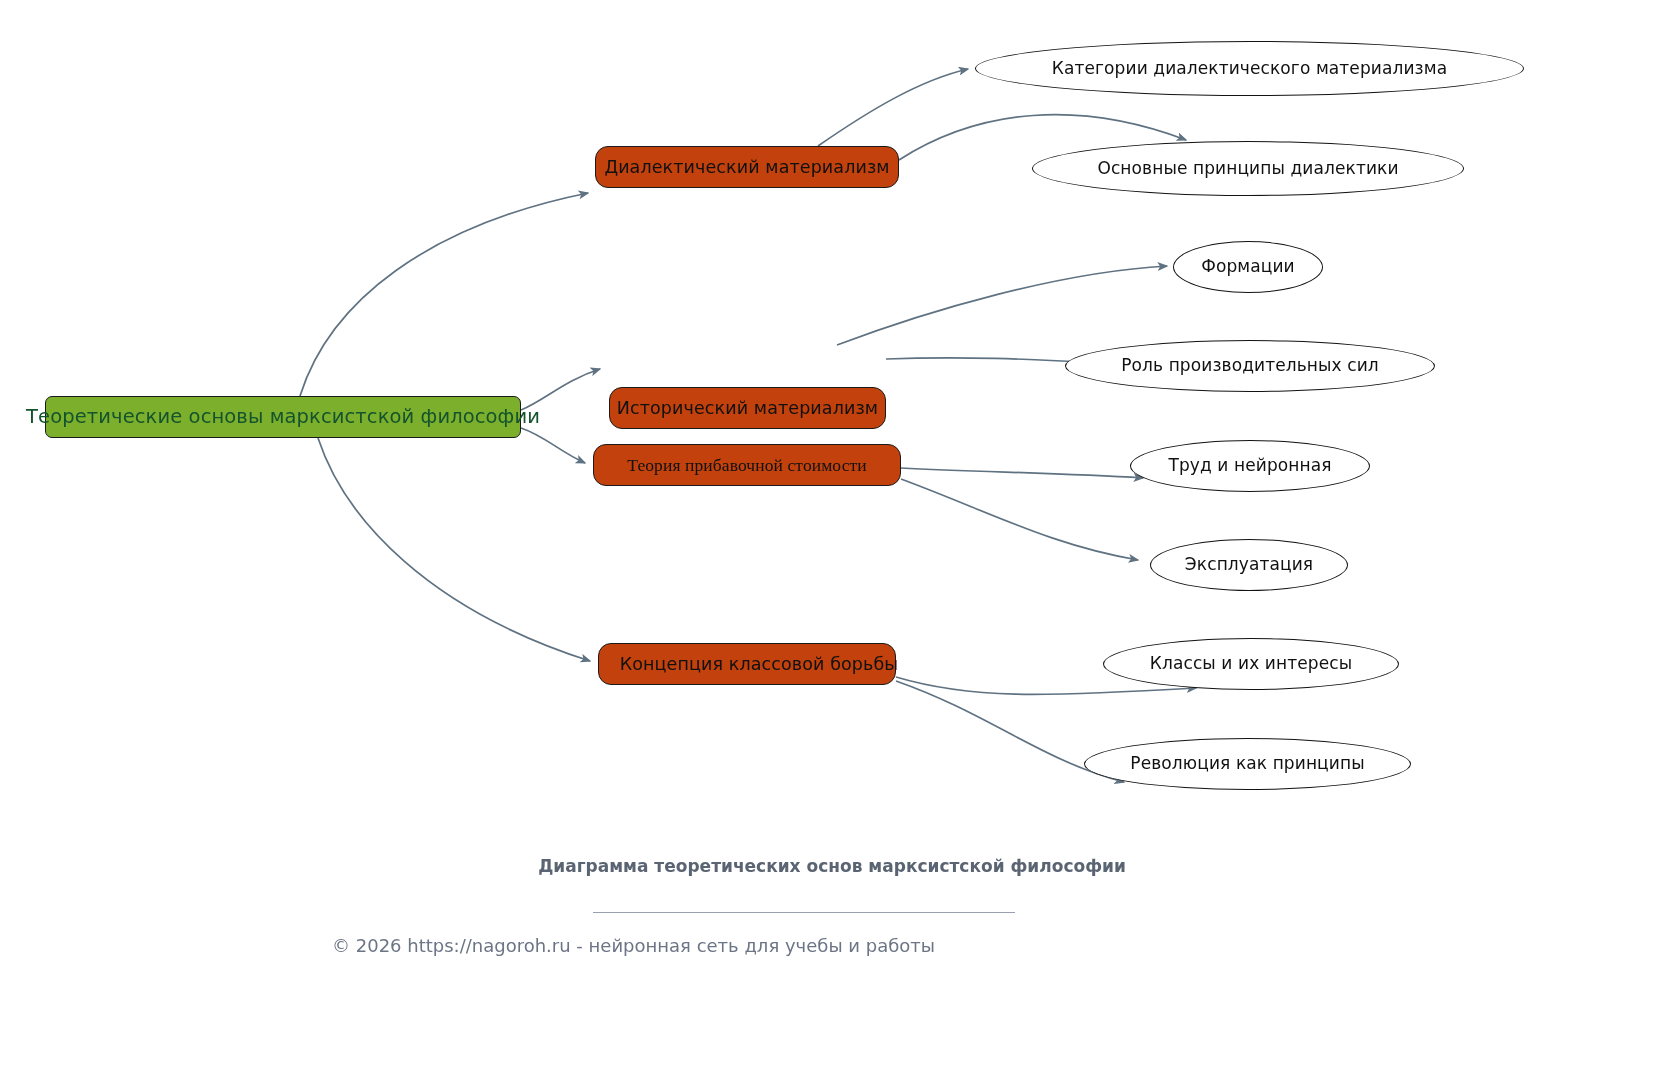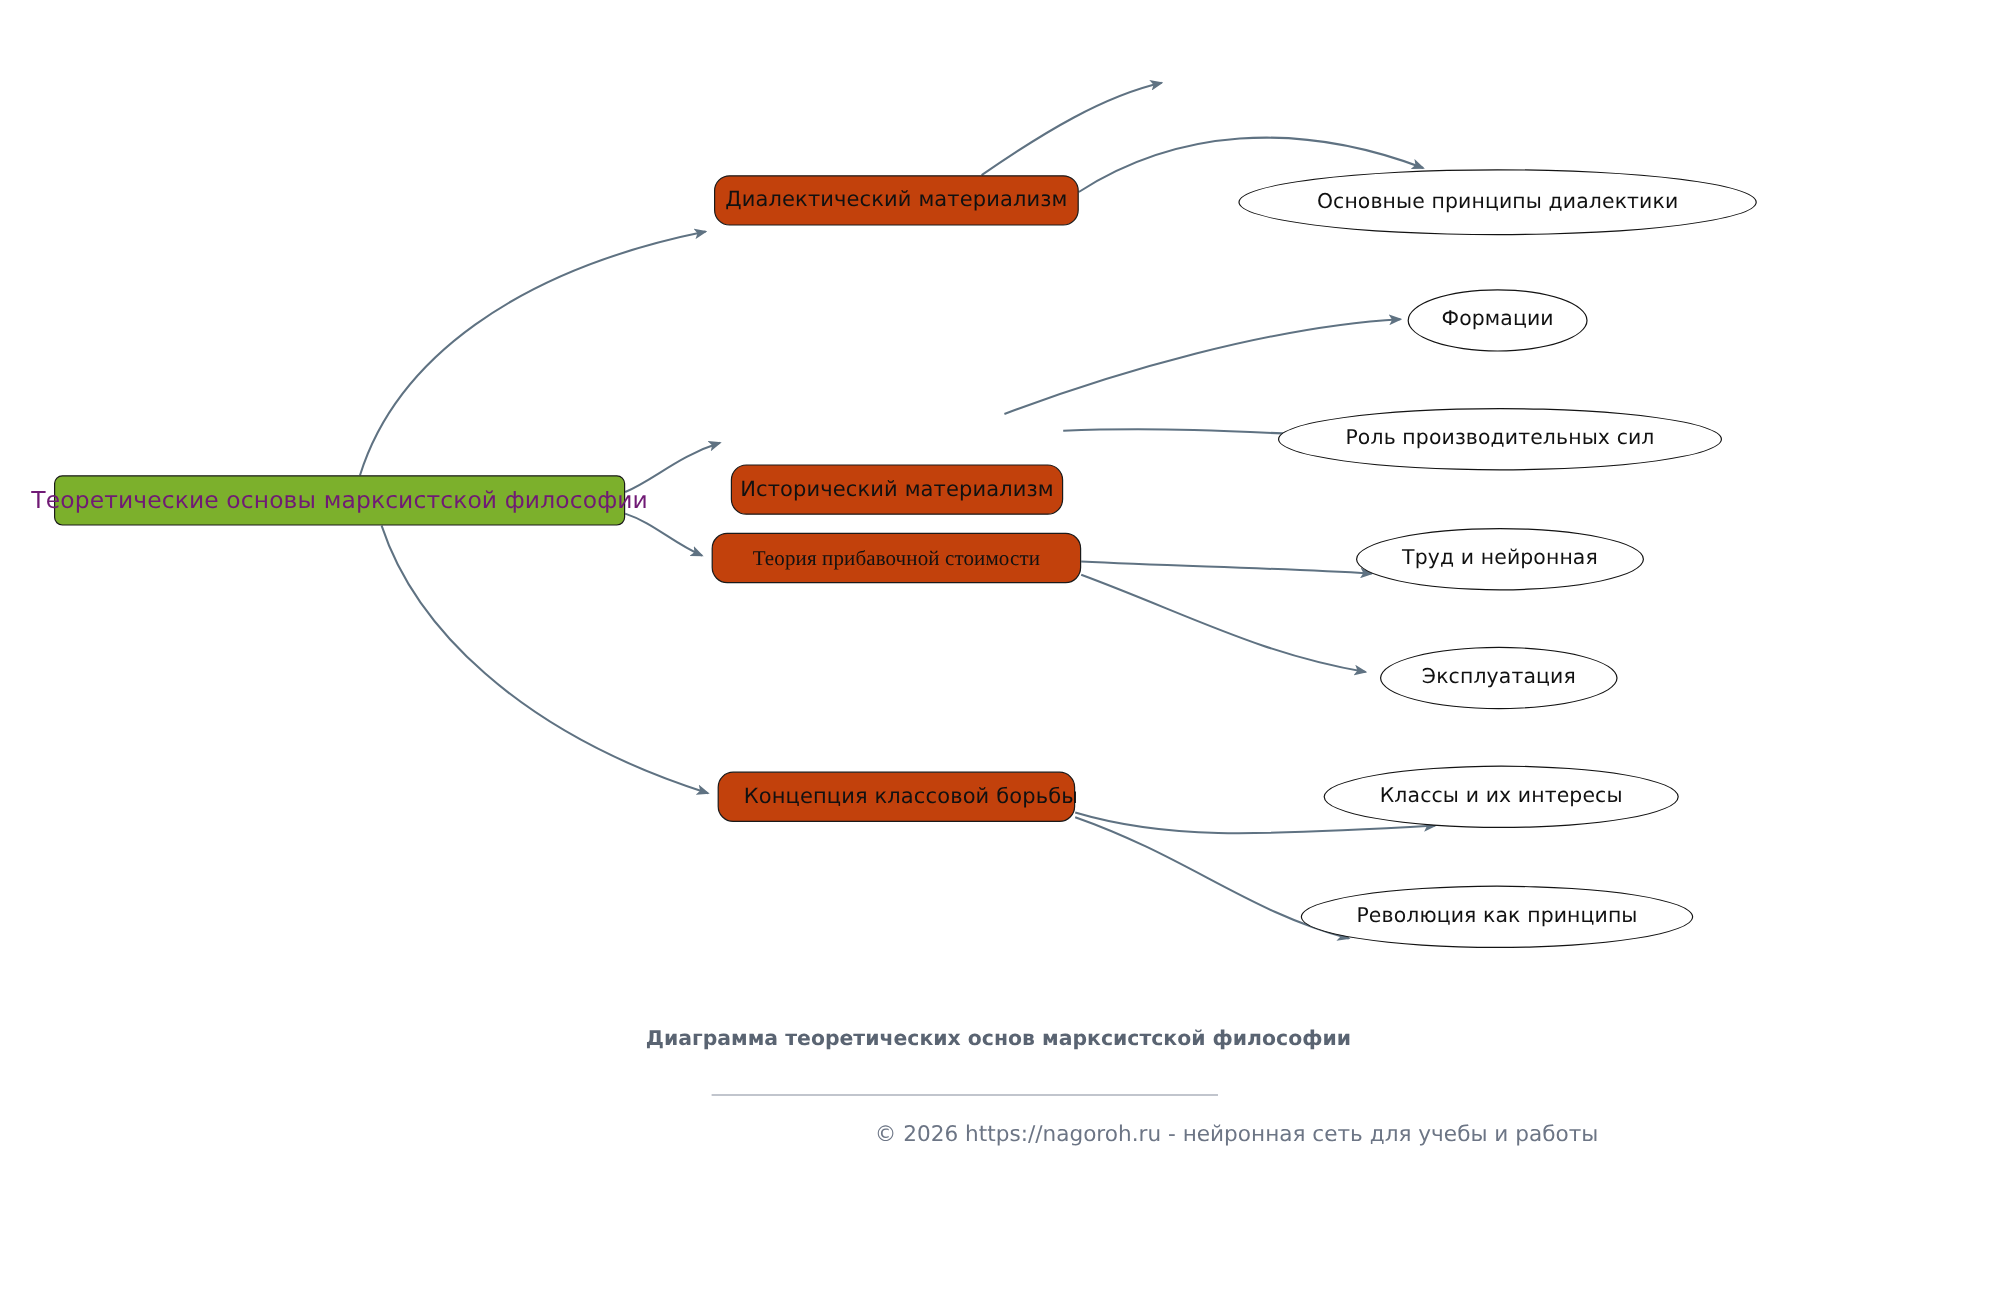--- a/index.html
+++ b/index.html
@@ -39,21 +39,21 @@
     justify-content: center;
     text-align: center;
     line-height: 1.15;
   }
 
   
   .node.root {
     background: #7cb02c;
     border: 1.4px solid #1a1a1a;
     border-radius: 7px;
-    color: #701a75;
+    color: #14532d;
     font-size: 19.5px;
     letter-spacing: 0.1px;
   }
 
   
   .node.branch {
     background: #c2410c;
     border: 1.4px solid #1a1a1a;
     border-radius: 13px;
     color: #111111;
@@ -97,21 +97,21 @@
     width: 422px;
     height: 0;
     border-top: 1.2px solid #98a0ac;
   }
 
   .footer {
     position: absolute;
     left: 332px;
     top: 935px;
     width: 1000px;
-    text-align: right;
+    text-align: left;
     color: #6c7585;
     font-size: 18px;
     font-weight: normal;
   }
 </style>
 </head>
 <body>
 
 <div id="canvas">
 
@@ -142,20 +142,23 @@
     </g>
   </svg>
 
   <div class="node root" style="left:45px; top:396px; width:476px; height:42px;">
     <span class="label">Теоретические основы марксистской философии</span>
   </div>
 
   <div class="node branch" style="left:595px; top:146px; width:304px; height:42px;">
     <span class="label">Диалектический материализм</span>
   </div>
+  <div class="node leaf" style="left:975px; top:41px; width:549px; height:55px;">
+    <span class="label">Категории диалектического материализма</span>
+  </div>
   <div class="node leaf" style="left:1032px; top:141px; width:432px; height:55px;">
     <span class="label">Основные принципы диалектики</span>
   </div>
 
   <div class="node branch" style="left:609px; top:345px; width:277px; height:42px;margin-top:42px;">
     <span class="label">Исторический материализм</span>
   </div>
   <div class="node leaf" style="left:1173px; top:241px; width:150px; height:52px;">
     <span class="label">Формации</span>
   </div>

